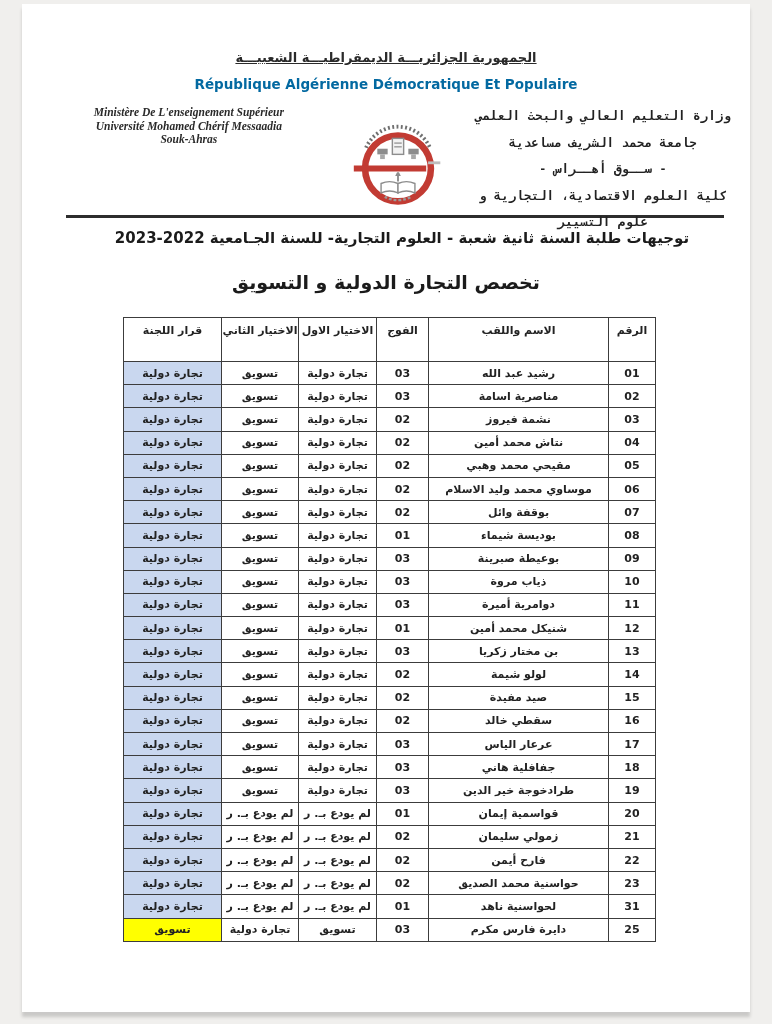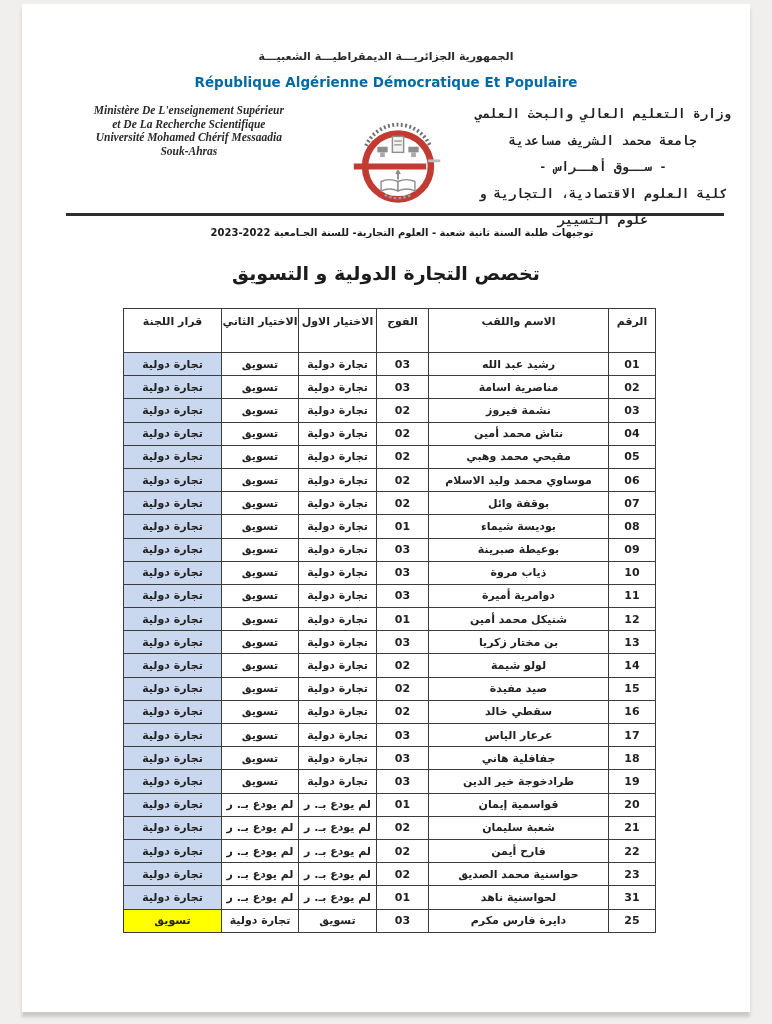--- a/index.html
+++ b/index.html
@@ -11,21 +11,21 @@
   }
   .canvas { position: relative; width: 772px; height: 1024px; }
   .page {
     position: absolute; left: 22px; top: 4px;
     width: 728px; height: 1008px;
     background: #ffffff;
     box-shadow: 0 5px 3px rgba(70,70,70,0.22);
   }
   .top-ar {
     margin-top: 46px; text-align: center; direction: rtl;
-    font-size: 11px; font-weight: 700; color: #2a2a2a;
+    font-size: 13px; font-weight: 700; color: #2a2a2a; text-decoration: underline;
   }
   .top-fr {
     margin-top: 11px; text-align: center;
     font-size: 13.5px; font-weight: 700; color: #0369a1;
     font-family: "DejaVu Sans", sans-serif;
   }
   .org-row {
     margin-top: 10px; display: flex; justify-content: space-between;
     padding: 0 14px 0 30px; height: 108px; gap: 25px;
   }
@@ -42,21 +42,21 @@
     width: 292px; direction: rtl; text-align: center;
     font-size: 12.5px; font-weight: 700; line-height: 26.5px; color: #222;
     padding-top: 2px;
     font-family: Liberation Mono, monospace;
   }
   .rule {
     margin: 5px 26px 0 44px; height: 3px; background: #2d2d2d;
   }
   .doc-title {
     margin-top: 11px; text-align: center; direction: rtl;
-    font-size: 10px; font-weight: 700; color: #1b1b1b; margin-left: 32px;
+    font-size: 15px; font-weight: 700; color: #1b1b1b; margin-left: 32px;
   }
   .doc-subtitle {
     margin-top: 24px; text-align: center; direction: rtl;
     font-size: 19px; font-weight: 700; color: #1b1b1b;
   }
   table.roster {
     margin: 24px 0 0 101px;
     border-collapse: collapse; table-layout: fixed;
     direction: rtl;
     width: 532px;
@@ -80,21 +80,20 @@
 
 <div class="canvas">
   <div class="page">
 
     <div class="top-ar">الجمهورية الجزائريـــة الديمقراطيـــة الشعبيـــة</div>
     <div class="top-fr">République Algérienne  Démocratique Et Populaire</div>
 
     <div class="org-row">
       <div class="fr-block">
         <div>Ministère De L'enseignement Supérieur</div>
-        <div>et De La Recherche Scientifique</div>
         <div>Université Mohamed Chérif Messaadia</div>
         <div>Souk-Ahras</div>
       </div>
 
       <div class="logo-wrap">
         <svg class="emblem" width="94" height="100" viewBox="0 0 100 106">
 
           <path d="M 16 40 A 37 37 0 0 1 84 40" fill="none" stroke="#6f6f6f" stroke-width="4" stroke-dasharray="2 2.6"></path>
 
           <circle cx="50" cy="62" r="35" fill="none" stroke="#c23b33" stroke-width="7"></circle>
@@ -326,21 +325,21 @@
             <td class="c-num">20</td>
             <td class="c-name">قواسمية إيمان</td>
             <td class="c-group">01</td>
             <td class="c-choice1">لم يودع بـ. ر</td>
             <td class="c-choice2">لم يودع بـ. ر</td>
             <td class="c-decision" style="background: rgb(201, 215, 239);">تجارة دولية</td>
           </tr>
 
           <tr>
             <td class="c-num">21</td>
-            <td class="c-name">شعبة سليمان</td>
+            <td class="c-name">زمولي سليمان</td>
             <td class="c-group">02</td>
             <td class="c-choice1">لم يودع بـ. ر</td>
             <td class="c-choice2">لم يودع بـ. ر</td>
             <td class="c-decision" style="background: rgb(201, 215, 239);">تجارة دولية</td>
           </tr>
 
           <tr>
             <td class="c-num">22</td>
             <td class="c-name">فارح أيمن</td>
             <td class="c-group">02</td>

